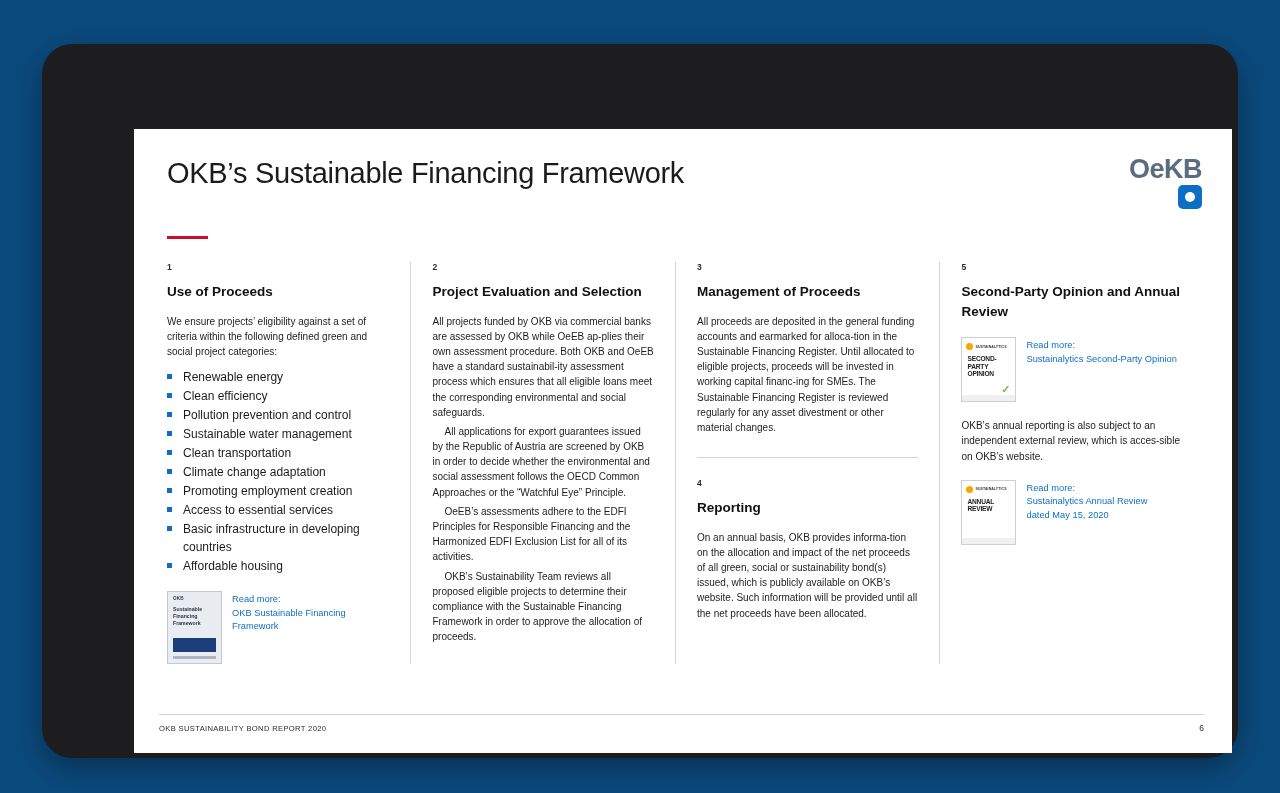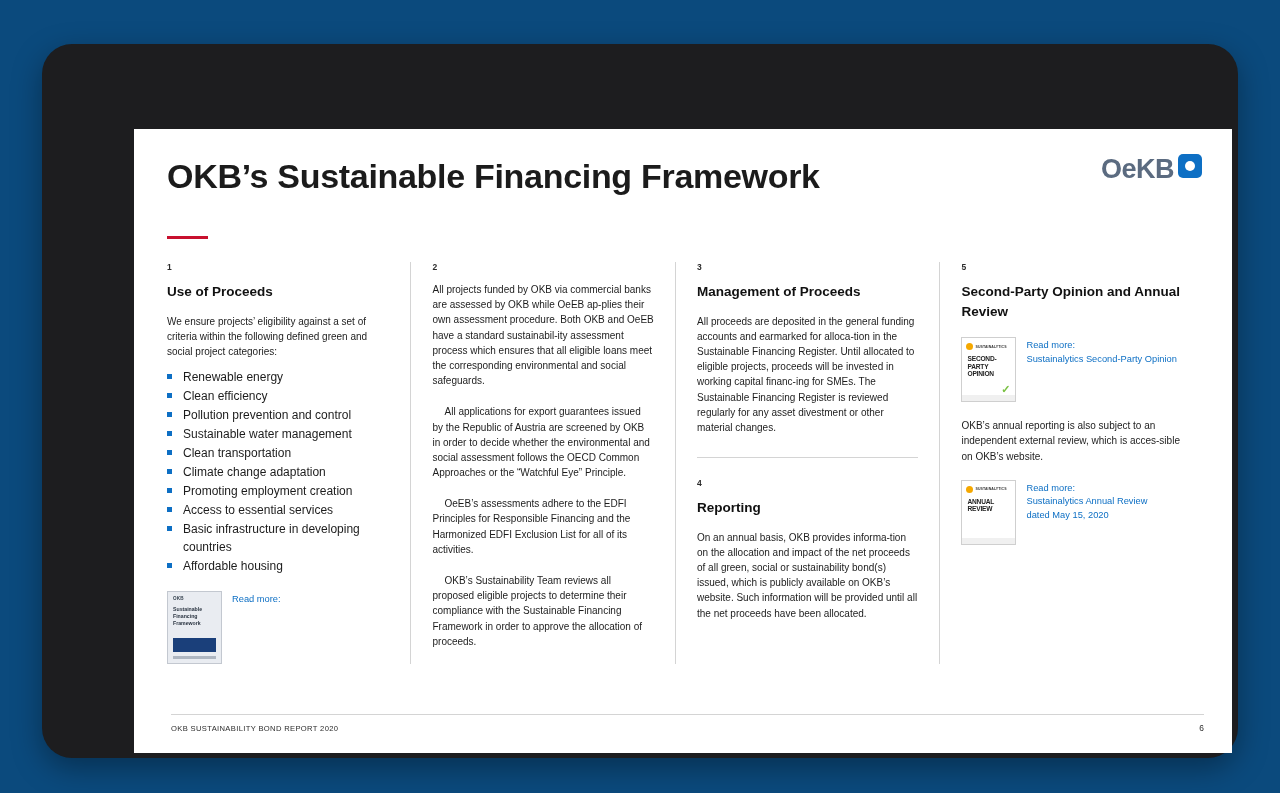--- a/index.html
+++ b/index.html
@@ -41,32 +41,33 @@
     position: relative;
     width: 100%;
     height: 100%;
     padding: 0;
     box-sizing: border-box;
   }
   .slide-title {
     position: absolute;
     left: 33px;
     top: 28px;
-    font-size: 34px;
-    font-weight: bold;
+    font-size: 29px;
+    font-weight: normal;
     color: #1b1b1b;
     letter-spacing: -0.3px;
     text-align: center;
   }
   .logo {
     position: absolute;
     right: 30px;
     top: 25px;
     display: flex;
-    align-items: flex-start;
+    align-items: flex-end;
+    flex-direction: column;
   }
   .logo-text {
     font-size: 27px;
     font-weight: bold;
     color: #5b6b80;
     letter-spacing: -0.5px;
   }
   .logo-mark {
     width: 24px;
     height: 24px;
@@ -126,21 +127,21 @@
     margin-bottom: 12px;
   }
   p.body {
     font-size: 10px;
     line-height: 1.52;
     color: #1c1c1c;
     margin: 0 0 0 0;
   }
   p.body + p.body {
     text-indent: 12px;
-    margin-top: 16px;
+    margin-top: 4px;
   }
   ul.bullets {
     list-style: none;
     margin: 9px 0 0 0;
     padding: 0;
   }
   ul.bullets li {
     font-size: 12px;
     line-height: 1.5;
     color: #1c1c1c;
@@ -278,21 +279,21 @@
   .thumb-badge .b-bar {
     position: absolute;
     left: 0;
     right: 0;
     bottom: 0;
     height: 6px;
     background: #f0f0f0;
   }
   .footer {
     position: absolute;
-    left: 37px;
+    left: 25px;
     right: 28px;
     bottom: 20px;
     border-top: 1px solid #d4d4d4;
     padding-top: 8px;
     display: flex;
     justify-content: space-between;
     align-items: center;
   }
   .footer-text {
     font-size: 7.6px;
@@ -348,26 +349,28 @@
           </ul>
           <div class="readmore-row">
             <div class="thumb-doc">
               <div class="t-logo">OKB</div>
               <div class="t-title">Sustainable Financing Framework</div>
               <div class="t-block"></div>
               <div class="t-foot"></div>
             </div>
             <div class="readmore-text">
               <span class="readmore-label">Read more:</span>
+              <a class="readmore-link" href="#">OKB Sustainable Financing Framework</a>
             </div>
           </div>
         </div>
 
         <div class="col divided">
           <div class="num">2</div>
+          <div class="sec-title">Project Evaluation and Selection</div>
           <p class="body">All projects funded by OKB via commercial banks are assessed by OKB while OeEB ap-plies their own assessment procedure. Both OKB and OeEB have a standard sustainabil-ity assessment process which ensures that all eligible loans meet the corresponding environmental and social safeguards.</p>
           <p class="body">All applications for export guarantees issued by the Republic of Austria are screened by OKB in order to decide whether the environmental and social assessment follows the OECD Common Approaches or the “Watchful Eye” Principle.</p>
           <p class="body">OeEB’s assessments adhere to the EDFI Principles for Responsible Financing and the Harmonized EDFI Exclusion List for all of its activities.</p>
           <p class="body">OKB’s Sustainability Team reviews all proposed eligible projects to determine their compliance with the Sustainable Financing Framework in order to approve the allocation of proceeds.</p>
         </div>
 
         <div class="col divided">
           <div class="num">3</div>
           <div class="sec-title">Management of Proceeds</div>
           <p class="body">All proceeds are deposited in the general funding accounts and earmarked for alloca-tion in the Sustainable Financing Register. Until allocated to eligible projects, proceeds will be invested in working capital financ-ing for SMEs. The Sustainable Financing Register is reviewed regularly for any asset divestment or other material changes.</p>

